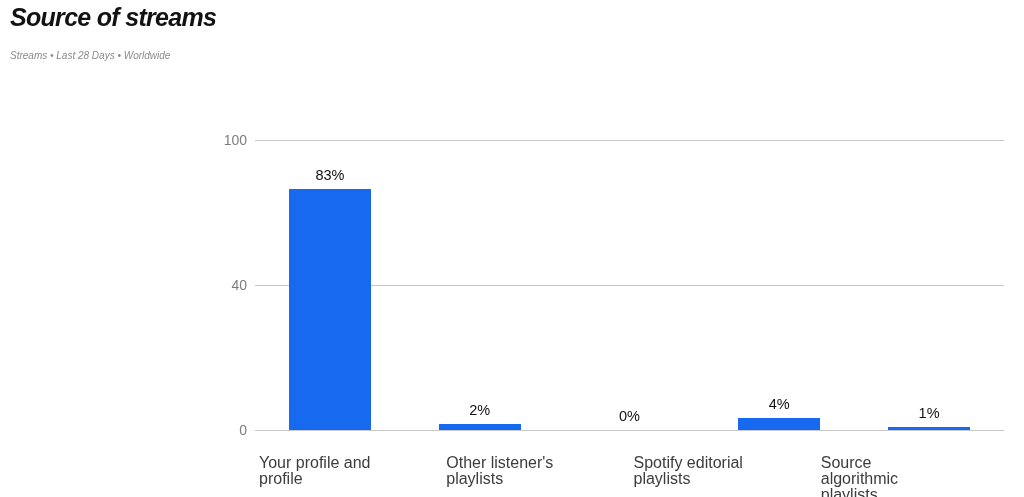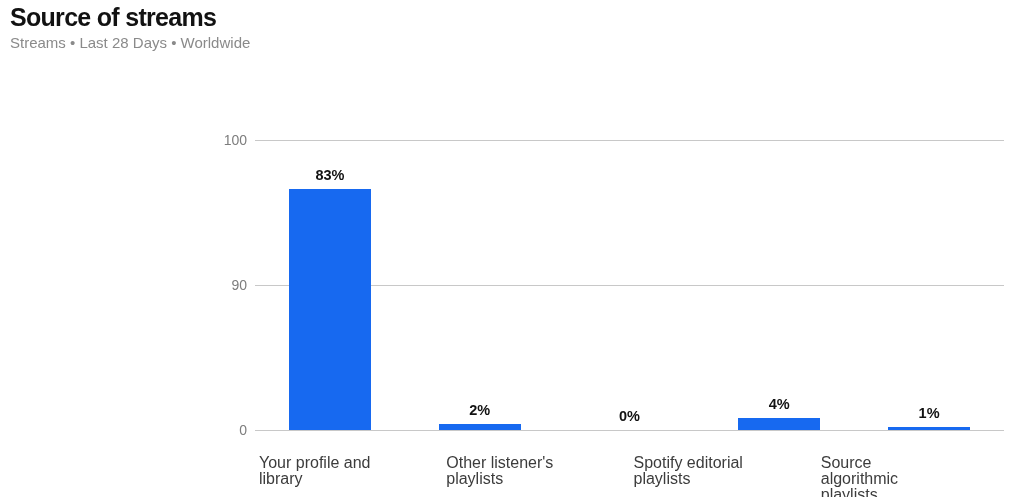--- a/index.html
+++ b/index.html
@@ -17,35 +17,36 @@
     background: #ffffff;
     overflow: hidden;
   }
 
   
   #header {
     position: absolute;
     left: 10px;
     top: 2px;
     width: 700px;
+    font-style: italic;
   }
   #chart-title {
     font-size: 25px;
     font-weight: bold;
     color: #121212;
     letter-spacing: -0.7px;
     line-height: 30px;
     margin: 0;
     white-space: nowrap;
   }
   #chart-subtitle {
-    font-size: 15px;
+    font-size: 10px;
     color: #8a8a8a;
     line-height: 16px;
-    margin: 3px 0 0 0;
+    margin: 16px 0 0 0;
     white-space: nowrap;
   }
 
   
   
   #plot {
     position: absolute;
     left: 255px;
     top: 140px;
     width: 749px;
@@ -94,21 +95,21 @@
     flex-direction: column;
     justify-content: flex-end;
     align-items: center;
   }
   .bar-value {
     position: absolute;
     left: 0;
     right: 0;
     text-align: center;
     font-size: 14.5px;
-    font-weight: bold;
+    font-weight: normal;
     color: #121212;
     line-height: 16px;
   }
   .bar-rect {
     width: 82px;
     background: #1769F0;
     min-height: 0;
   }
 
   
@@ -138,21 +139,21 @@
     <div id="chart-subtitle">Streams • Last 28 Days • Worldwide</div>
   </div>
 
   <div id="plot">
 
     <div class="gridline g100"></div>
     <div class="gridline g50"></div>
     <div class="gridline g0"></div>
 
     <div class="ytick t100">100</div>
-    <div class="ytick t50">90</div>
+    <div class="ytick t50">40</div>
     <div class="ytick t0">0</div>
 
     <div id="bars">
         <div class="bar-slot">
           <div class="bar-value" style="bottom: 246.7px;">83%</div>
           <div class="bar-rect" style="height: 240.7px; background: rgb(23, 105, 240);"></div>
         </div>
         <div class="bar-slot">
           <div class="bar-value" style="bottom: 11.8px;">2%</div>
           <div class="bar-rect" style="height: 5.8px; background: rgb(23, 105, 240);"></div>
@@ -166,19 +167,19 @@
           <div class="bar-rect" style="height: 11.6px; background: rgb(23, 105, 240);"></div>
         </div>
         <div class="bar-slot">
           <div class="bar-value" style="bottom: 8.9px;">1%</div>
           <div class="bar-rect" style="height: 2.9px; background: rgb(23, 105, 240);"></div>
         </div>
       </div>
   </div>
 
   <div id="xlabels">
-      <div class="xlabel"><span>Your profile and</span><br><span>library</span></div>
+      <div class="xlabel"><span>Your profile and</span><br><span>profile</span></div>
       <div class="xlabel"><span>Other listener's</span><br><span>playlists</span></div>
       <div class="xlabel"><span>Spotify editorial</span><br><span>playlists</span></div>
       <div class="xlabel"><span>Source</span><br><span>algorithmic</span><br><span>playlists</span></div>
     </div>
 
 </div>
 
 </body></html>

